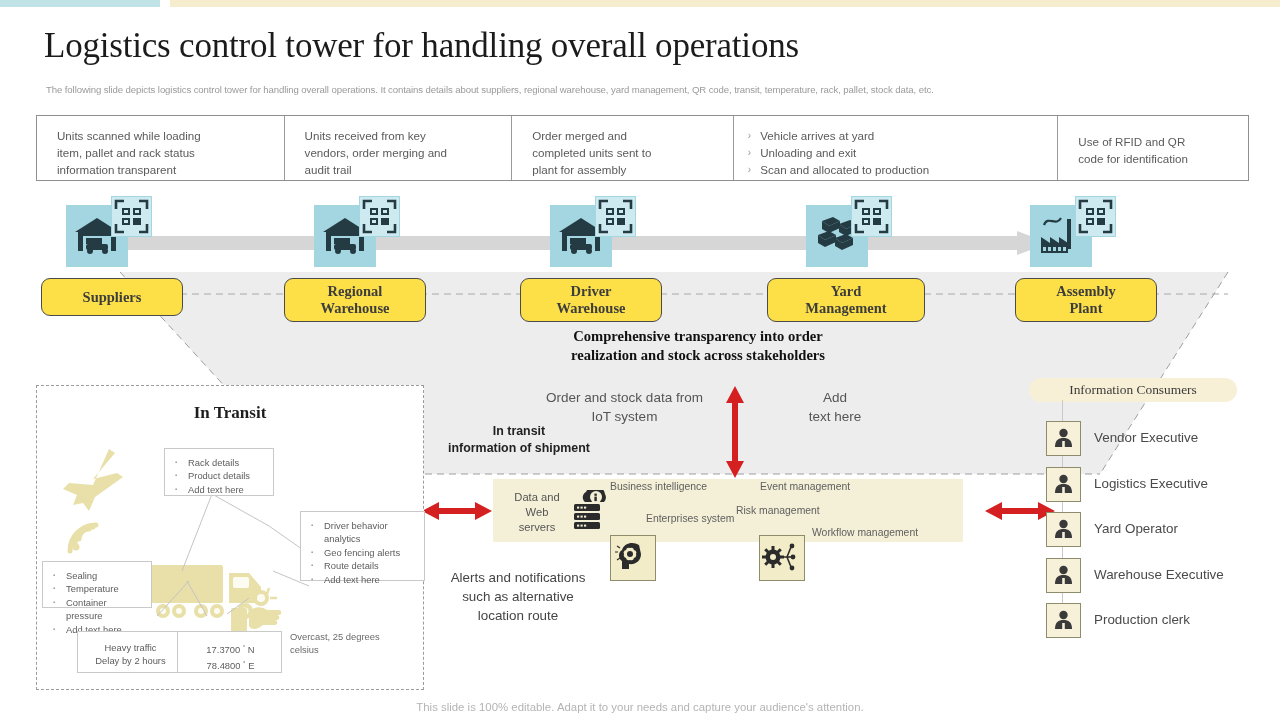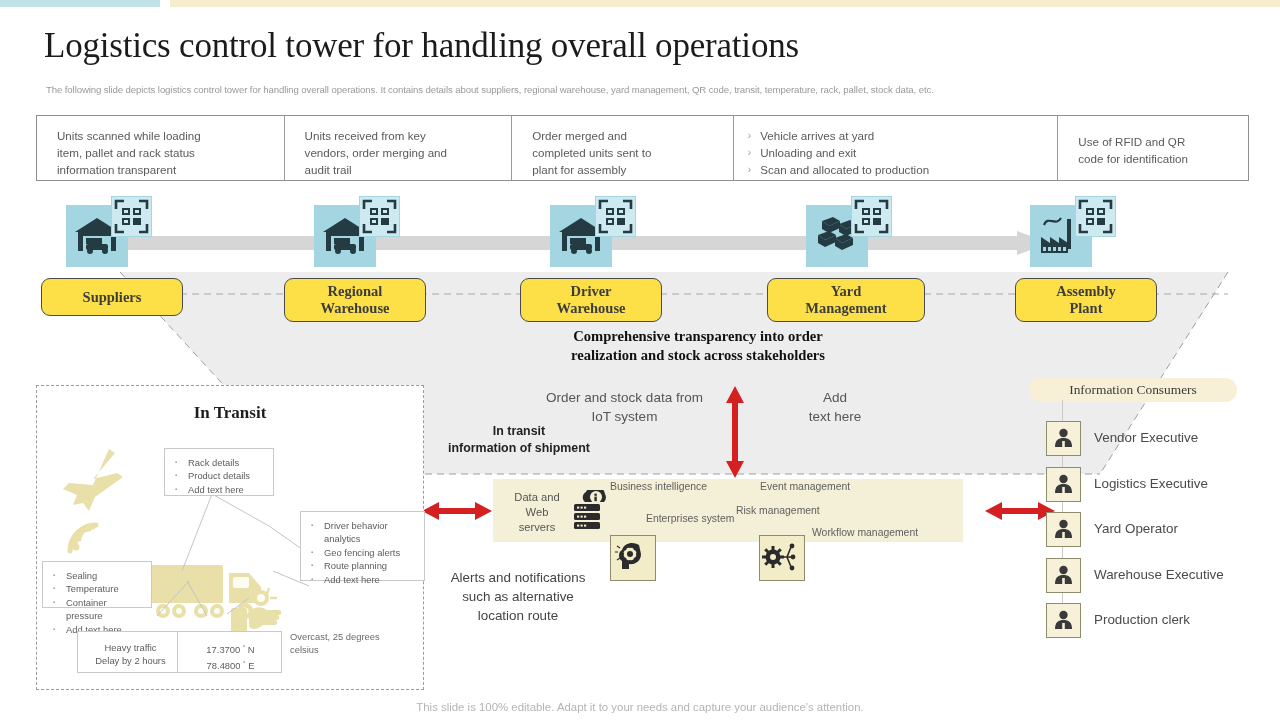--- a/index.html
+++ b/index.html
@@ -462,21 +462,21 @@
         <li>Rack details</li>
         <li>Product details</li>
         <li>Add text here</li>
       </ul>
     </div>
 
     <div class="tbox" style="left:263px;top:125px;width:125px;height:70px;">
       <ul>
         <li>Driver behavior analytics</li>
         <li>Geo fencing alerts</li>
-        <li>Route planning</li>
+        <li>Route details</li>
         <li>Add text here</li>
       </ul>
     </div>
 
     <div class="tbox" style="left:5px;top:175px;width:110px;height:47px;">
       <ul>
         <li>Sealing</li>
         <li>Temperature</li>
         <li>Container pressure</li>
         <li>Add text here</li>

